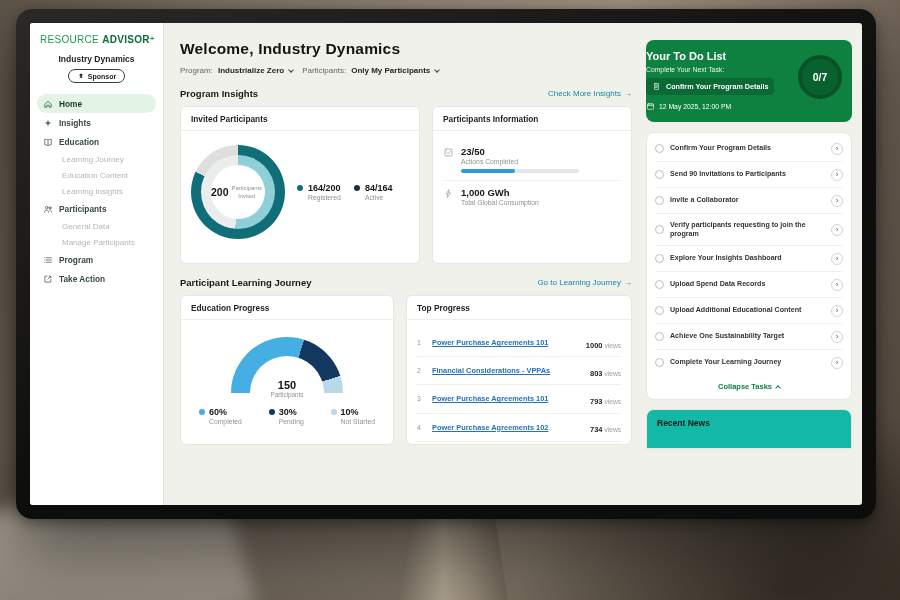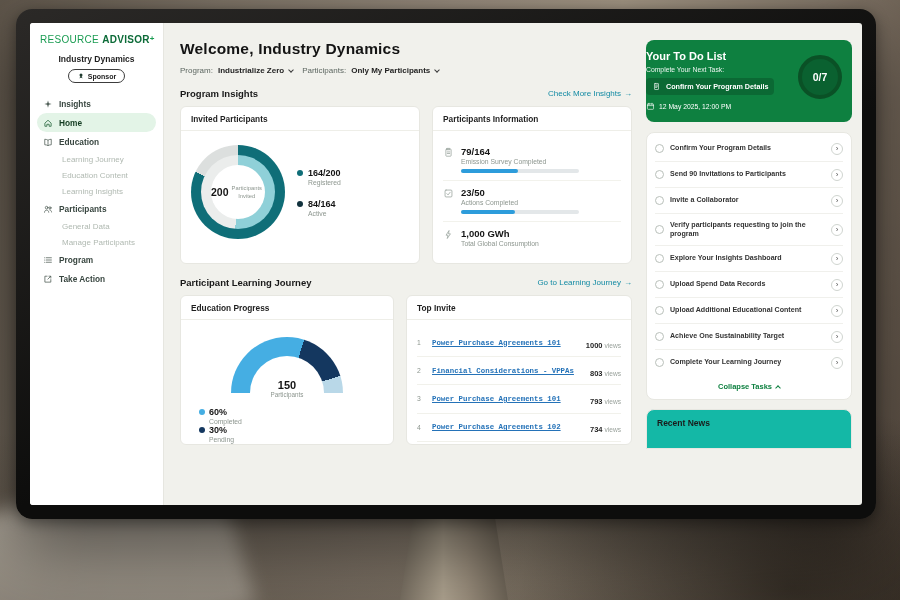--- a/index.html
+++ b/index.html
@@ -61,21 +61,21 @@
 
   
   .card-invited { width:240px; height:158px; }
   .card-invited .card-body { display:flex; align-items:center; gap:12px; padding-top:14px; }
   .donut { position:relative; width:94px; height:94px; flex:none; }
   .ring { position:absolute; inset:0; border-radius:50%; }
   .ring.inner { inset:10px; }
   .hole { position:absolute; inset:20px; border-radius:50%; background:#fff; display:flex; flex-direction:row; align-items:center; justify-content:center; text-align:center; }
   .hole .v { font-size:10.5px; font-weight:800; color:#151515; }
   .hole .l { font-size:5.8px; color:#8d968f; width:40px; line-height:1.25; margin-top:1px; }
-  .dleg { display:flex; flex-direction:column; gap:13px; }
+  .dleg { display:flex; flex-direction:row; gap:13px; }
   .dleg-item { display:flex; gap:5px; align-items:flex-start; }
   .ldot { width:6px; height:6px; border-radius:50%; margin-top:2px; flex:none; }
   .c-teal { background:#0F6E78; } .c-navy { background:#12323E; }
   .c-gc { background:#45AEE3; } .c-gp { background:#14375F; } .c-gn { background:#B9D8E8; }
   .lval { font-size:9px; font-weight:800; color:#151515; }
   .llab { font-size:6.8px; color:#8d968f; margin-top:1px; }
 
   
   .card-info { flex:1; height:158px; }
   .info-row { display:flex; gap:7px; align-items:flex-start; padding:6px 0 7px; border-bottom:1px solid #f2f2ec; }
@@ -87,29 +87,29 @@
   .pfill { height:100%; border-radius:2px; background:#2D9CDB; }
 
   
   .card-edu { width:214px; height:150px; }
   .gauge-wrap { width:112px; height:56px; margin:8px auto 0; position:relative; overflow:hidden; }
   .gauge { position:absolute; left:0; top:0; width:112px; height:112px; border-radius:50%; }
   .ghole { position:absolute; left:19px; top:19px; width:74px; height:74px; border-radius:50%; background:#fff; }
   .gtext { text-align:center; margin-top:-14px; position:relative; }
   .gtext .v { font-size:11px; font-weight:800; color:#151515; }
   .gtext .l { font-size:6.3px; color:#8d968f; }
-  .gleg { display:flex; justify-content:flex-start; padding:9px 8px 0;flex-direction:column; }
+  .gleg { display:flex; justify-content:space-between; padding:9px 8px 0; }
   .gleg-item { display:flex; gap:4px; align-items:flex-start; }
 
   
   .card-lessons { flex:1; height:150px; }
   .lesson-row { display:flex; align-items:center; gap:6px; padding:4.6px 0; border-bottom:1px solid #f1f1eb; }
   .lesson-row:last-child { border-bottom:none; }
   .lrank { color:#8d968f; font-size:6.8px; width:9px; flex:none; }
-  .ltitle { flex:1; font-size:7.4px; font-weight:600; color:#2472B8; text-decoration:underline; cursor:pointer; min-width:0; white-space:nowrap; overflow:hidden;font-family:Liberation Mono, monospace; }
+  .ltitle { flex:1; font-size:7.4px; font-weight:600; color:#2472B8; text-decoration:underline; cursor:pointer; min-width:0; white-space:nowrap; overflow:hidden; }
   .lviews { font-size:7.5px; font-weight:700; color:#1f1f1f; }
   .lunit { font-size:6.6px; color:#9aa29c; margin-left:2px; }
 
   
   .rightcol { width:218px; flex:none; padding:17px 10px 0 2px; }
   .todo-card { background:#0E8040; border-radius:8px; padding:10px 0 11px; color:#fff; position:relative; }
   .todo-title { font-size:11px; font-weight:800; }
   .todo-sub { font-size:6.8px; opacity:.92; margin-top:4px; }
   .todo-next { display:flex; align-items:center; gap:5px; background:rgba(0,0,0,.18); border-radius:4px;
     padding:4px 6px; margin-top:5px; width:fit-content; max-width:138px; font-size:7.2px; font-weight:700; cursor:pointer; }
@@ -151,31 +151,31 @@
       <div class="org">Industry Dynamics</div>
       <div class="sponsor">
         <svg viewBox="0 0 16 16">
             <circle cx="8" cy="6" r="3" fill="currentColor"></circle>
             <path d="M6.2 8.6l-1 4.2 2.8-1.6 2.8 1.6-1-4.2" fill="currentColor"></path>
           </svg>
         <span>Sponsor</span>
       </div>
 
       <nav class="nav">
+        <div class="nav-item active">
+          <svg viewBox="0 0 16 16" fill="none" stroke="currentColor" stroke-width="1.2" stroke-linejoin="round">
+              <path d="M3 8.2 8 3.6l5 4.6v5H9.8V10H6.2v3.2H3z"></path>
+            </svg>
+          <span>Home</span>
+        </div>
         <div class="nav-item">
           <svg viewBox="0 0 16 16">
               <path d="M8 2.2 9.3 6.7 13.8 8 9.3 9.3 8 13.8 6.7 9.3 2.2 8l4.5-1.3z" fill="currentColor"></path>
             </svg>
           <span>Insights</span>
-        </div>
-        <div class="nav-item active">
-          <svg viewBox="0 0 16 16" fill="none" stroke="currentColor" stroke-width="1.2" stroke-linejoin="round">
-              <path d="M3 8.2 8 3.6l5 4.6v5H9.8V10H6.2v3.2H3z"></path>
-            </svg>
-          <span>Home</span>
         </div>
         <div class="nav-item">
           <svg viewBox="0 0 16 16" fill="none" stroke="currentColor" stroke-width="1.2" stroke-linejoin="round">
               <path d="M2.8 3.6c1.9 0 3.8.5 5.2 1.5 1.4-1 3.3-1.5 5.2-1.5v8.8c-1.9 0-3.8.5-5.2 1.5-1.4-1-3.3-1.5-5.2-1.5z"></path>
               <path d="M8 5.1v8.3"></path>
             </svg>
           <span>Education</span>
         </div>
         <div class="nav-sub">Learning Journey</div>
         <div class="nav-sub">Education Content</div>
@@ -266,34 +266,20 @@
                   <div class="llab">Active</div>
                 </div>
               </div>
             </div>
           </div>
         </div>
 
         <div class="card card-info">
           <div class="card-head">Participants Information</div>
           <div class="card-body">
-            <div class="info-row">
-              <svg viewBox="0 0 16 16" fill="none" stroke="currentColor" stroke-width="1.1" stroke-linecap="round">
-                  <rect x="4.2" y="3" width="7.6" height="10.4" rx="1"></rect>
-                  <path d="M6.2 2h3.6v2H6.2z"></path>
-                  <path d="M6.3 7.2h3.4M6.3 9.5h3.4"></path>
-                </svg>
-              <div>
-                <div class="ival">79/164</div>
-                <div class="ilab">Emission Survey Completed</div>
-                <div class="pbar">
-                    <div class="pfill" style="width: 48%;"></div>
-                  </div>
-              </div>
-            </div>
             <div class="info-row">
               <svg viewBox="0 0 16 16" fill="none" stroke="currentColor" stroke-width="1.1" stroke-linecap="round" stroke-linejoin="round">
                   <rect x="3" y="3" width="10" height="10" rx="1.4"></rect>
                   <path d="M5.6 8.2l1.8 1.8 3-3.8"></path>
                 </svg>
               <div>
                 <div class="ival">23/50</div>
                 <div class="ilab">Actions Completed</div>
                 <div class="pbar">
                     <div class="pfill" style="width: 46%;"></div>
@@ -353,21 +339,21 @@
                 <div>
                   <div class="lval">10%</div>
                   <div class="llab">Not Started</div>
                 </div>
               </div>
             </div>
           </div>
         </div>
 
         <div class="card card-lessons">
-          <div class="card-head">Top Invite</div>
+          <div class="card-head">Top Progress</div>
           <div class="card-body">
             <div class="lesson-row">
               <span class="lrank">1</span>
               <span class="ltitle">Power Purchase Agreements 101</span>
               <span><span class="lviews">1000</span><span class="lunit">views</span></span>
             </div>
             <div class="lesson-row">
               <span class="lrank">2</span>
               <span class="ltitle">Financial Considerations - VPPAs</span>
               <span><span class="lviews">803</span><span class="lunit">views</span></span>

